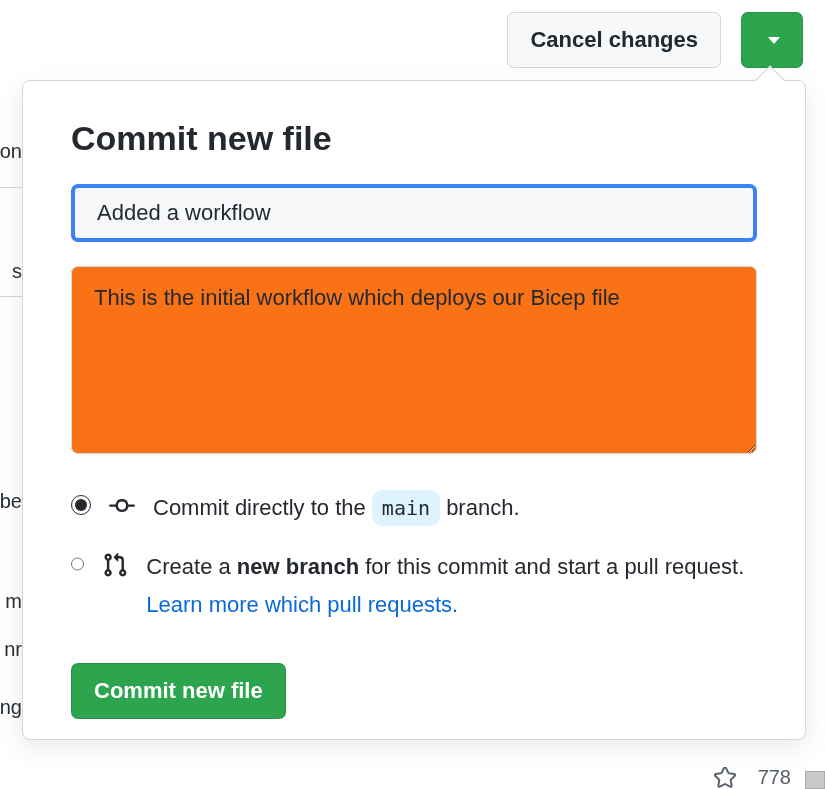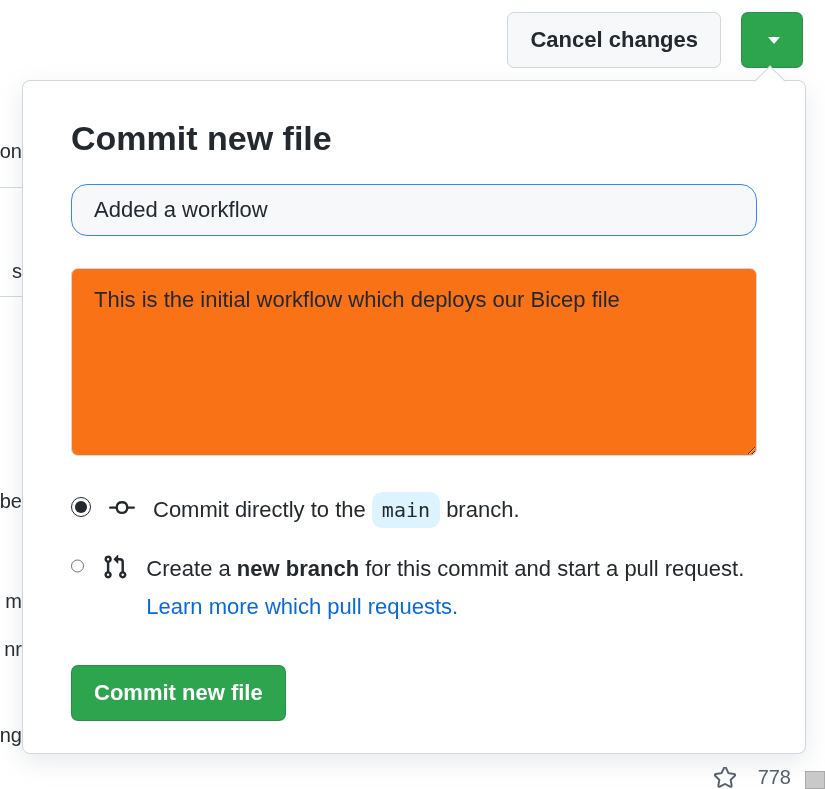--- a/index.html
+++ b/index.html
@@ -27,21 +27,21 @@
     .edge-fragments span {
       position: absolute;
       right: 0;
       white-space: nowrap;
     }
     .frag1 { top: 140px; }
     .frag2 { top: 260px; }
     .frag3 { top: 490px; }
     .frag4 { top: 590px; }
     .frag5 { top: 638px; }
-    .frag6a { top: 696px; margin-top: 28px; }
+    .frag6a { top: 696px; }
 
     .edge-line {
       position: absolute;
       left: 0;
       height: 1px;
       background: #d0d7de;
       width: 24px;
     }
 
     
@@ -87,21 +87,21 @@
     
     .popover {
       position: absolute;
       top: 80px;
       left: 22px;
       width: 784px;
       border-radius: 8px;
       box-shadow: 0 8px 24px rgba(140,149,159,0.2);
       background: #ffffff;
       border: 1px solid #d0d7de;
-      padding: 38px 48px 32px 48px;
+      padding: 38px 48px 20px 48px;
     }
     .popover-caret {
       position: absolute;
       top: -11px;
       right: 24px;
       width: 22px;
       height: 22px;
       background: #ffffff;
       border-left: 1px solid #d0d7de;
       border-top: 1px solid #d0d7de;
@@ -112,25 +112,25 @@
       font-size: 34px;
       font-weight: 700;
       margin-bottom: 26px;
       color: #24292f;
     }
 
     .input-summary {
       width: 100%;
       font-size: 22px;
       padding: 12px 22px;
-      border: 1px solid #3b82f6;
-      border-radius: 16px;
+      border: 4px solid #3b82f6;
+      border-radius: 7px;
       background: #f6f8fa;
       color: #24292f;
-      margin-bottom: 32px;
+      margin-bottom: 24px;
     }
 
     .input-desc {
       width: 100%;
       font-size: 22px;
       padding: 14px 22px;
       border: 1px solid #d0d7de;
       border-radius: 7px;
       background: #f97316;
       color: #24292f;

